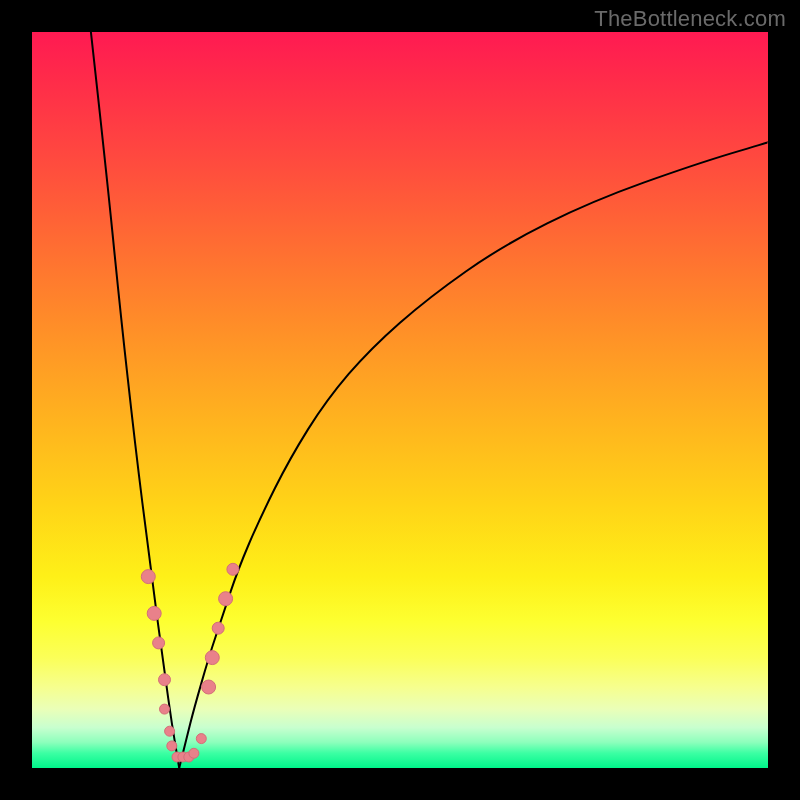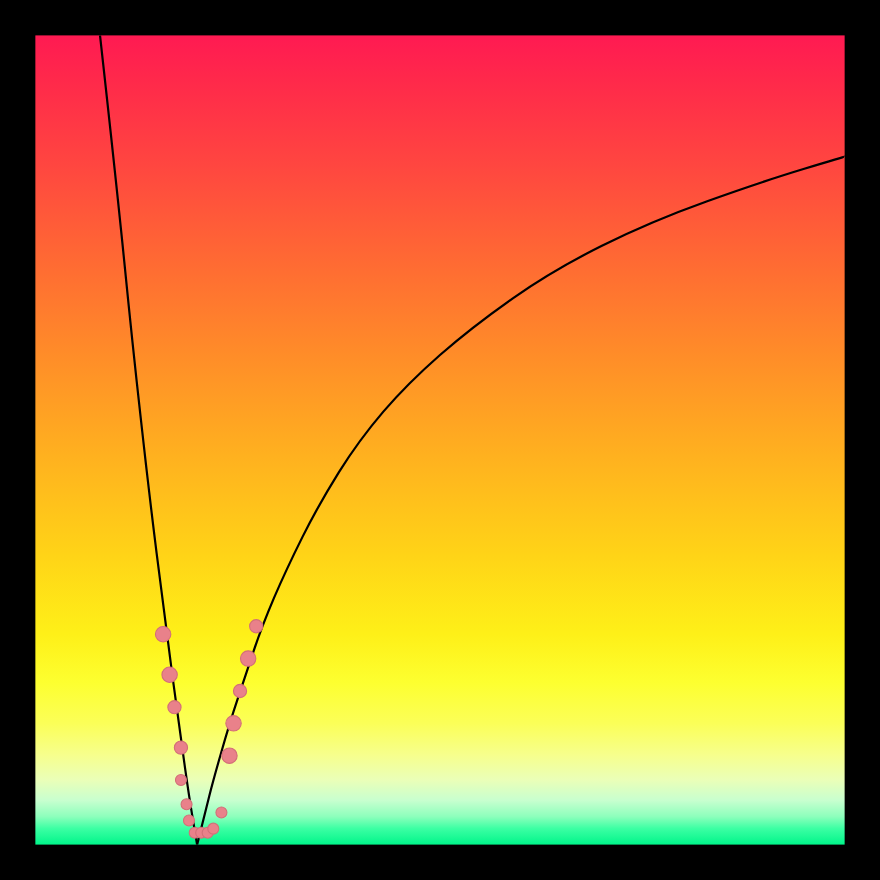--- a/index.html
+++ b/index.html
@@ -89,13 +89,14 @@
           <circle cx="161.9" cy="721.3" r="5" fill="#e9818a" stroke="#d36f78" stroke-width="1"></circle>
           <circle cx="169.3" cy="706.6" r="5" fill="#e9818a" stroke="#d36f78" stroke-width="1"></circle>
           <circle cx="176.6" cy="655.0" r="7" fill="#e9818a" stroke="#d36f78" stroke-width="1"></circle>
           <circle cx="180.3" cy="625.6" r="7" fill="#e9818a" stroke="#d36f78" stroke-width="1"></circle>
           <circle cx="186.2" cy="596.2" r="6" fill="#e9818a" stroke="#d36f78" stroke-width="1"></circle>
           <circle cx="193.6" cy="566.7" r="7" fill="#e9818a" stroke="#d36f78" stroke-width="1"></circle>
           <circle cx="200.9" cy="537.3" r="6" fill="#e9818a" stroke="#d36f78" stroke-width="1"></circle>
         </g>
     </svg>
   </div>
+  <div class="watermark">TheBottleneck.com</div>
 </div>
 
 </body></html>

